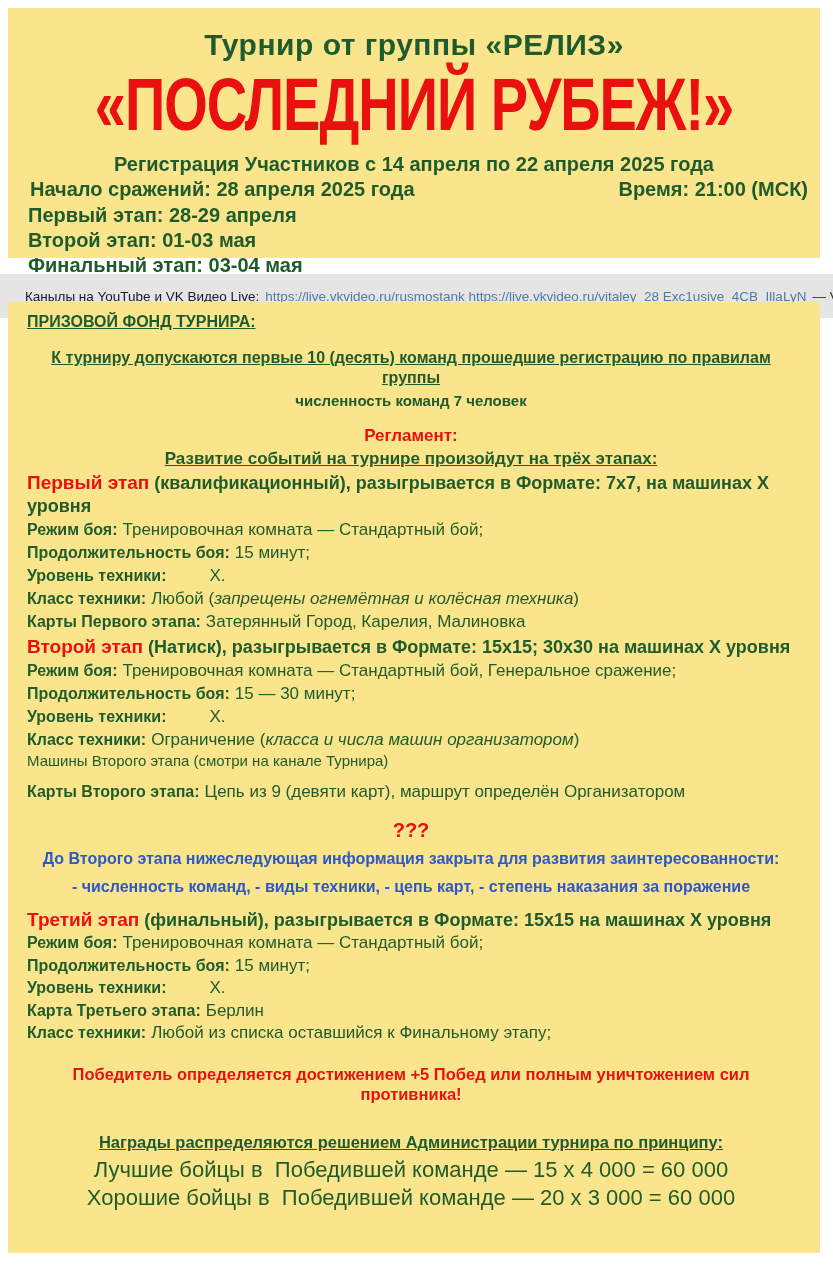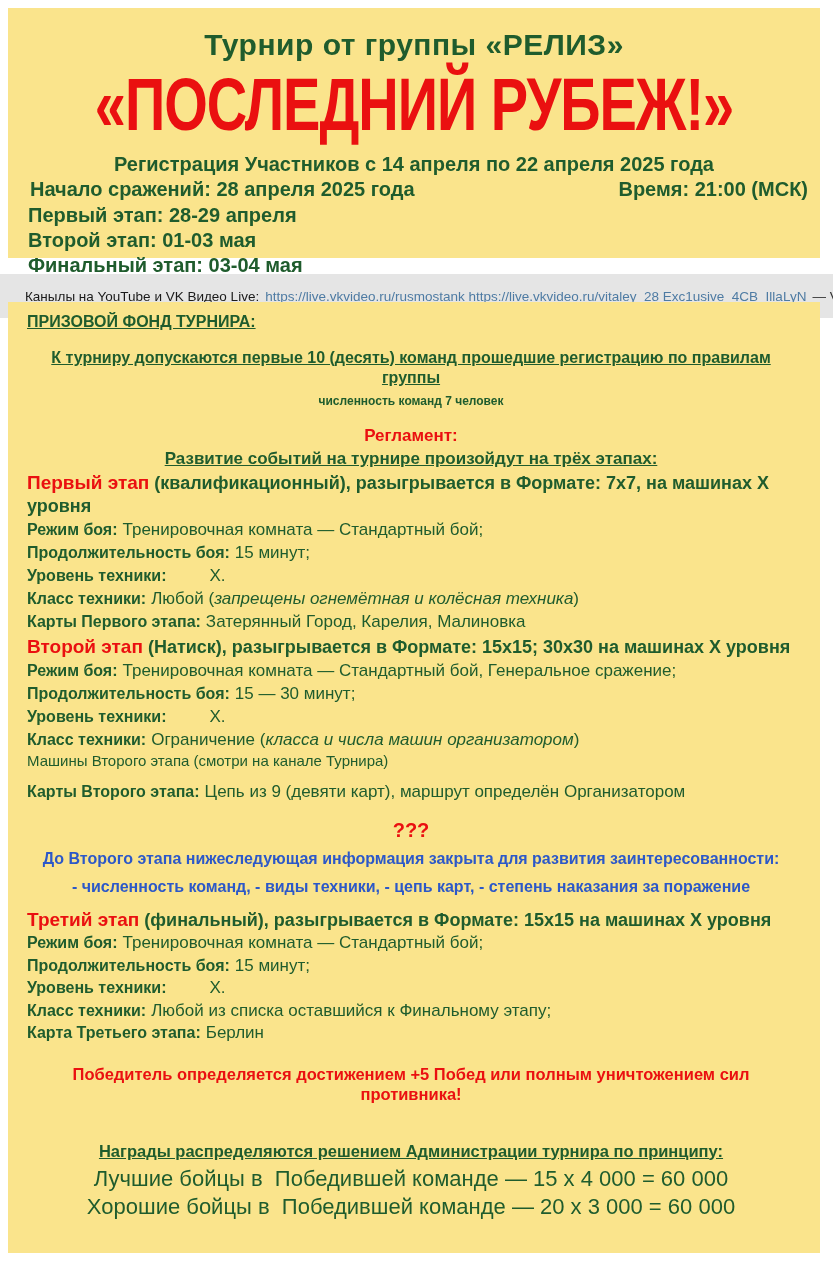--- a/index.html
+++ b/index.html
@@ -54,21 +54,21 @@
   .band .suffix{color:#333333;}
   .prize-heading{
     font-size:16px;font-weight:bold;text-decoration:underline;line-height:20px;
   }
   .prize-line{font-size:17px;font-weight:bold;line-height:22px;margin-top:5px;}
   .prize-line .amount{color:var(--red);}
   .admission{
     font-size:16px;font-weight:600;text-decoration:underline;text-align:center;
     margin-top:16px;line-height:20px;
   }
-  .team-size{font-size:12px;font-weight:bold;text-align:center;margin-top:3px;line-height:20px;}
+  .team-size{font-size:15px;font-weight:bold;text-align:center;margin-top:3px;line-height:20px;}
   .reglament{font-size:17px;font-weight:bold;color:var(--red);text-align:center;margin-top:15px;line-height:20px;}
   .subheading{
     font-size:17px;font-weight:bold;text-align:center;text-decoration:underline;
     margin-top:3px;line-height:20px;
   }
   .stage-title{font-size:18px;font-weight:bold;line-height:23px;margin-top:2px;}
   .stage-title .red{color:var(--red);font-size:19px;}
   .row{font-size:17px;line-height:23px;}
   .row .lbl{font-weight:bold;font-size:16px;margin-right:5px;}
   .row .gap{display:inline-block;margin-left:38px;}
@@ -77,21 +77,21 @@
   .maps-row{margin-top:9px;}
   .mystery{font-size:20px;font-weight:bold;color:var(--red);text-align:center;margin-top:15px;line-height:24px;}
   .blue-line{font-size:16px;font-weight:bold;color:var(--blue);text-align:center;line-height:20px;}
   .blue-1{margin-top:7px;}
   .blue-2{margin-top:8px;}
   .stage3-title{margin-top:11px;}
   .stage3-rows .row{line-height:22.5px;}
   .winner{font-size:16.5px;font-weight:bold;color:var(--red);text-align:center;margin-top:19px;line-height:20px;}
   .awards-heading{
     font-size:16.5px;font-weight:bold;text-align:center;text-decoration:underline;
-    margin-top:37px;line-height:20px;
+    margin-top:28px;line-height:20px;
   }
   .award-line{
     font-size:22px;text-align:center;line-height:20px;margin-top:8px;white-space:pre-wrap;
   }
 </style>
 </head>
 <body>
 
 <div class="page">
 
@@ -175,24 +175,24 @@
       <div class="row">
         <span class="lbl">Режим боя:</span><span>Тренировочная комната — Стандартный бой;</span>
       </div>
       <div class="row">
         <span class="lbl">Продолжительность боя:</span><span>15 минут;</span>
       </div>
       <div class="row">
         <span class="lbl">Уровень техники:</span><span class="gap">Х.</span>
       </div>
       <div class="row">
+        <span class="lbl">Карта Третьего этапа:</span><span>Берлин</span>
+      </div>
+      <div class="row">
         <span class="lbl">Класс техники:</span><span>Любой из списка оставшийся к Финальному этапу;</span>
-      </div>
-      <div class="row">
-        <span class="lbl">Карта Третьего этапа:</span><span>Берлин</span>
       </div>
     </div>
 
     <div class="winner">Победитель определяется достижением +5 Побед или полным уничтожением сил противника!</div>
 
     <div class="awards-heading">Награды распределяются решением Администрации турнира по принципу:</div>
     <div class="award-line">Лучшие бойцы в  Победившей команде — 15 х 4 000 = 60 000</div>
     <div class="award-line">Хорошие бойцы в  Победившей команде — 20 х 3 000 = 60 000</div>
 
   </div>

